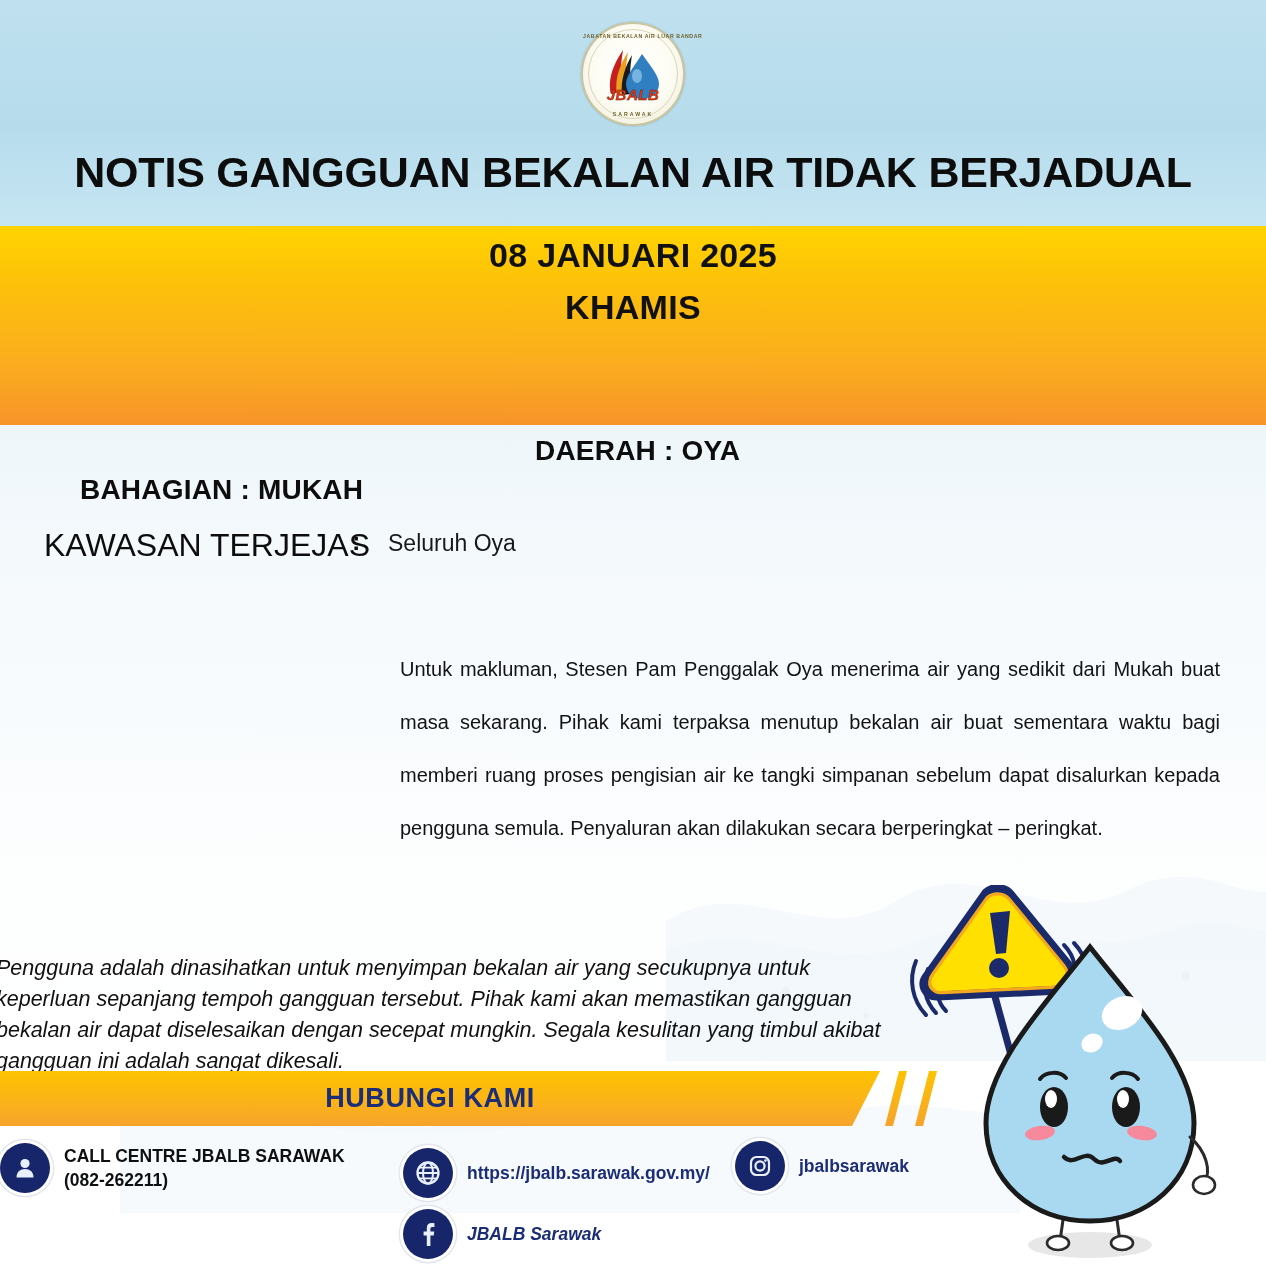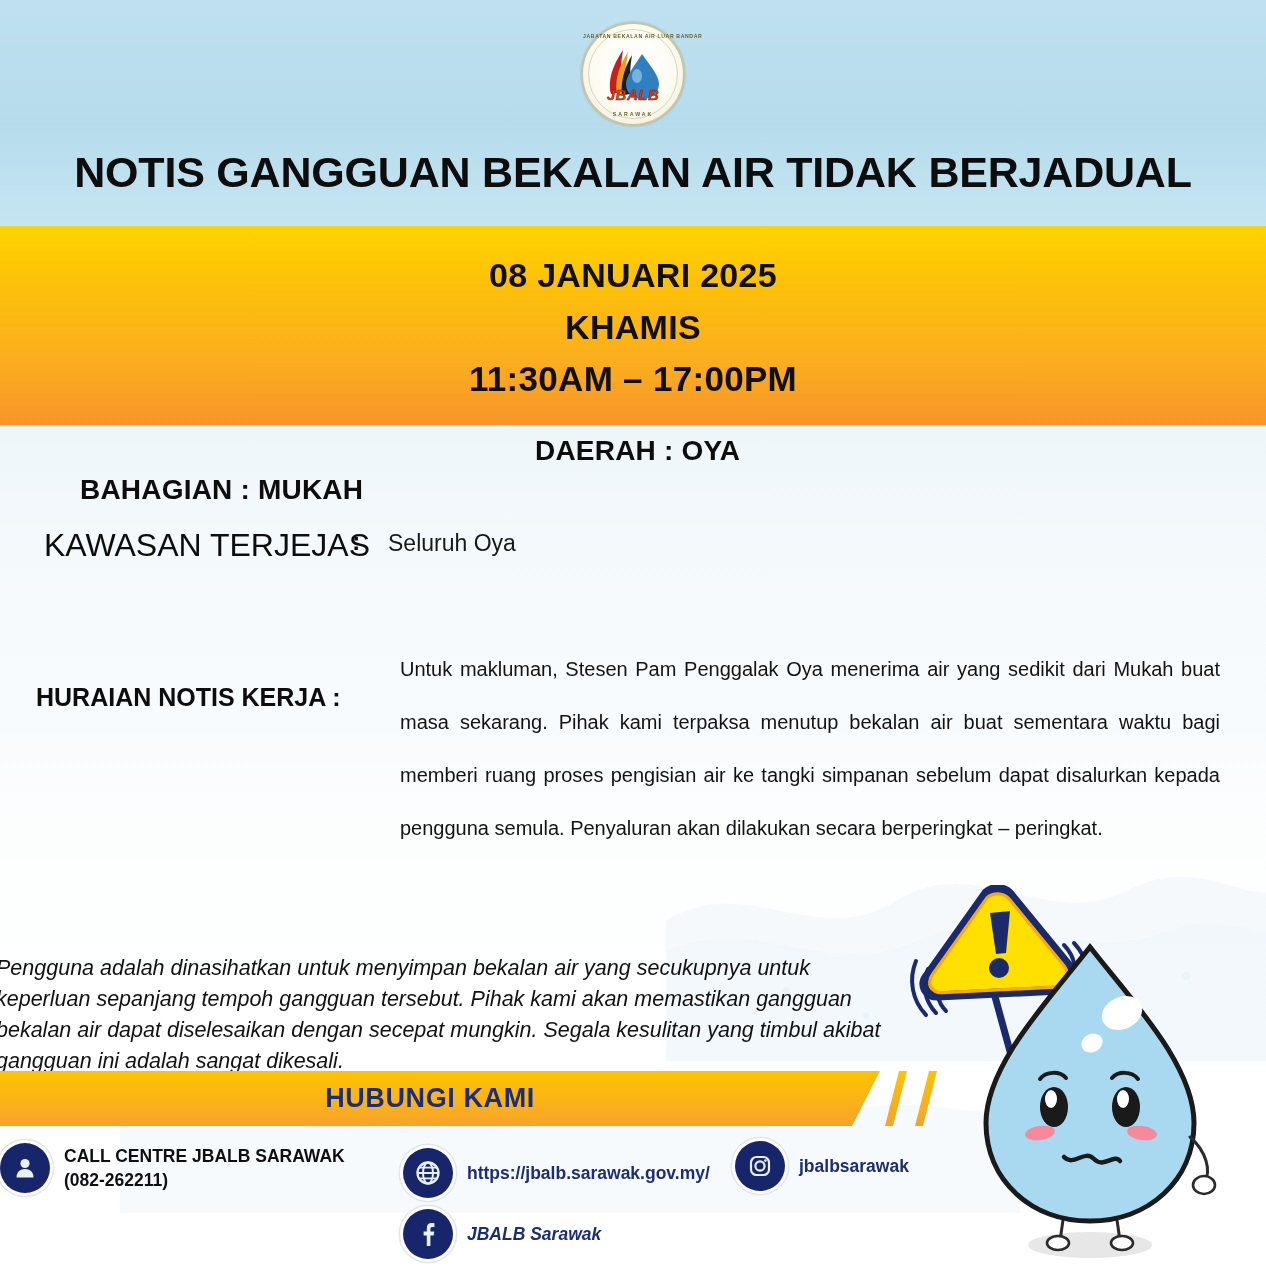--- a/index.html
+++ b/index.html
@@ -83,21 +83,21 @@
     letter-spacing:-.2px;
     white-space:nowrap;
   }
 
   
   .date-band {
     position:absolute;
     left:0; top:226px; width:1266px; height:199px;
     background:linear-gradient(180deg,#ffd400 0%,#fdc00a 30%,#fbae1e 68%,#f79429 100%);
     text-align:center;
-    padding-top:23px;
+    padding-top:3px;
   }
   .date-line {
     font-size:34px;
     font-weight:bold;
     color:#111;
     line-height:52px;
     letter-spacing:.3px;
   }
   .date-line.t3 { font-size:35px; }
 
@@ -263,21 +263,20 @@
         <div class="logo-word">JBALB</div>
         <div class="logo-arc-bot">SARAWAK</div>
       </div>
     </div>
     <div class="main-title">NOTIS GANGGUAN BEKALAN AIR TIDAK BERJADUAL</div>
   </div>
 
   <div class="date-band">
     <div class="date-line t1">08 JANUARI 2025</div>
     <div class="date-line t2">KHAMIS</div>
-    <div class="date-line t3">11:30AM – 17:00PM</div>
   </div>
 
   <div class="body-area">
 
     <svg class="splash" viewBox="0 0 620 260">
       <path d="M0 120 C80 70 150 150 230 100 C310 50 380 130 460 90 C540 50 580 110 620 85 L620 260 L0 260 Z" fill="#dbeaf4" opacity=".45"></path>
       <path d="M0 150 C90 110 160 180 250 140 C340 100 410 165 500 130 C560 108 590 140 620 125 L620 260 L0 260 Z" fill="#e8f2f8" opacity=".6"></path>
       <circle cx="120" cy="190" r="4" fill="#cfe4f0" opacity=".7"></circle>
       <circle cx="200" cy="215" r="3" fill="#cfe4f0" opacity=".7"></circle>
       <circle cx="330" cy="180" r="5" fill="#cfe4f0" opacity=".6"></circle>
@@ -285,21 +284,20 @@
       <circle cx="520" cy="175" r="4" fill="#cfe4f0" opacity=".6"></circle>
     </svg>
 
     <div class="bahagian">BAHAGIAN : MUKAH</div>
     <div class="daerah">DAERAH : OYA</div>
 
     <div class="kawasan-label">KAWASAN TERJEJAS</div>
     <div class="kawasan-colon">:</div>
     <div class="kawasan-value">Seluruh Oya</div>
 
-    <div class="huraian-label">HURAIAN NOTIS KERJA  :</div>
     <div class="huraian-body">Untuk makluman, Stesen Pam Penggalak Oya menerima air yang sedikit dari Mukah buat masa sekarang. Pihak kami terpaksa menutup bekalan air buat sementara waktu bagi memberi ruang proses pengisian air ke tangki simpanan sebelum dapat disalurkan kepada pengguna semula. Penyaluran akan dilakukan secara berperingkat – peringkat.</div>
 
     <div class="advisory">Pengguna adalah dinasihatkan untuk menyimpan bekalan air yang secukupnya untuk keperluan sepanjang tempoh gangguan tersebut. Pihak kami akan memastikan gangguan bekalan air dapat diselesaikan dengan secepat mungkin. Segala kesulitan yang timbul akibat gangguan ini adalah sangat dikesali.</div>
   </div>
 
   <div class="footer-area">
 
     <svg class="footer-splash" viewBox="0 0 900 150">
       <path d="M0 60 C120 20 240 90 360 55 C480 20 600 85 720 50 C800 28 860 60 900 45 L900 150 L0 150 Z" fill="#d7e8f3" opacity=".55"></path>
       <ellipse cx="300" cy="40" rx="180" ry="30" fill="#cfe3f0" opacity=".45"></ellipse>

